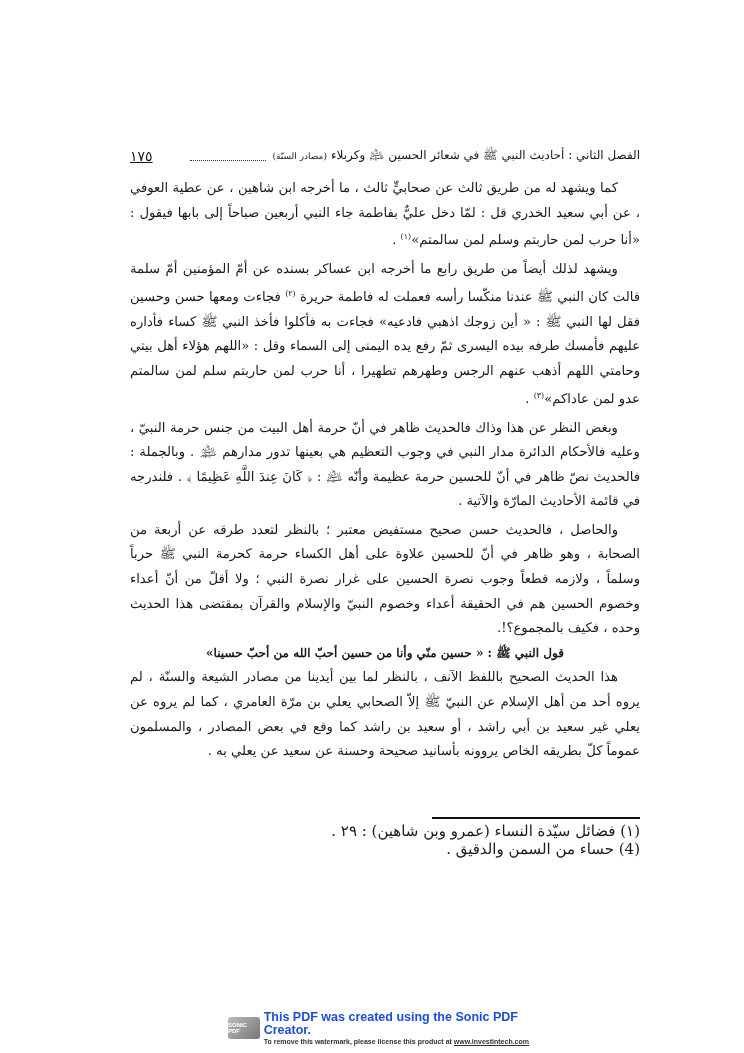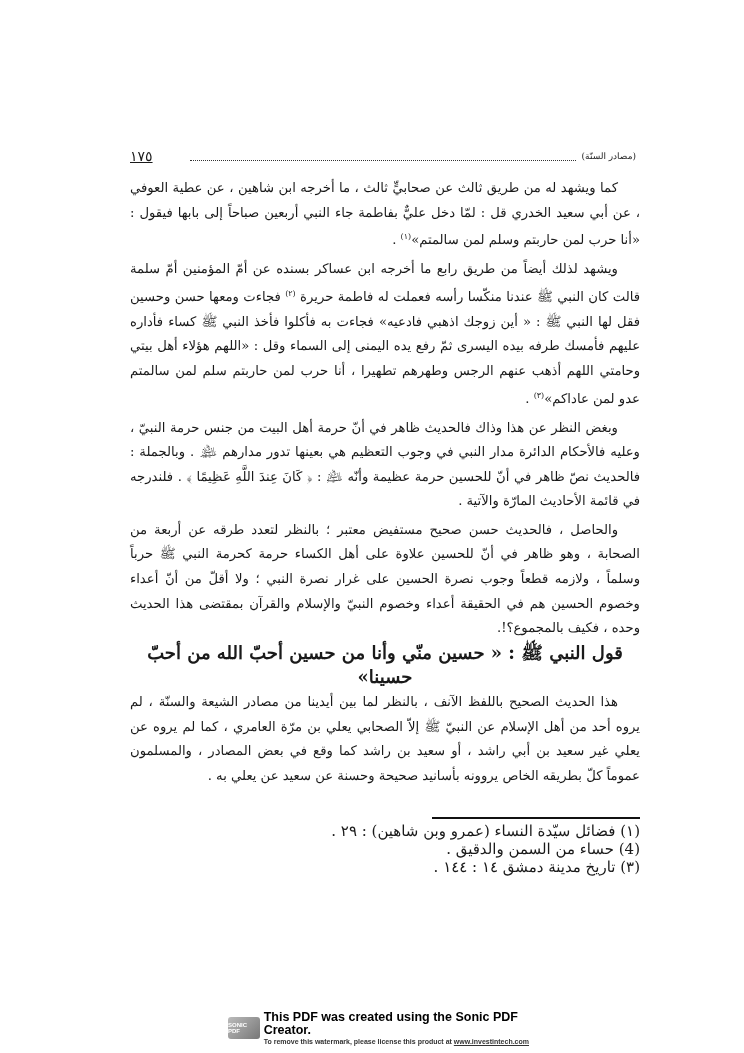--- a/index.html
+++ b/index.html
@@ -14,44 +14,45 @@
   .rh-dots { flex: 1; border-bottom: 1px dotted #333; margin: 0 6px 0 0; height: 8px; }
   .rh-pageno { width: 60px; text-align: left; font-size: 14px; letter-spacing: 1px; text-decoration: underline; }
 
   .body-text { position: absolute; left: 130px; top: 176px; width: 510px; direction: rtl;
                text-align: justify; font-size: 13.2px; line-height: 24.6px; }
   .body-text p { margin: 0; text-indent: 22px; }
   .body-text p.sep { margin-top: 4px; }
   .bold { font-weight: normal; }
   .sup { font-size: 8px; vertical-align: super; }
 
-  .section-heading { text-align: center; font-weight: bold; font-size: 18px; margin: 6px 0 6px 0;
+  .section-heading { text-align: center; font-weight: bold; font-size: 12px; margin: 6px 0 6px 0;
                      text-indent: 0 !important; }
 
   .footnote-rule { position: absolute; left: 432px; top: 817px; width: 208px; height: 2px; background: #111; }
   .footnotes { position: absolute; left: 300px; top: 822px; width: 340px; direction: rtl;
                font-size: 15px; line-height: 18px; }
   .footnotes div { margin: 0; }
 
   .watermark { position: absolute; left: 228px; top: 1013px; width: 320px; height: 30px;
                display: flex; align-items: center; font-family: "Liberation Sans", sans-serif; }
   .wm-logo { width: 34px; height: 22px; background: linear-gradient(135deg, #bbb, #777);
              border-radius: 3px; color: #fff; font-size: 6px; font-weight: bold;
              display: flex; align-items: center; justify-content: center; margin-right: 4px; }
   .wm-text { display: flex; flex-direction: column; }
-  .wm-line1 { font-size: 12.5px; font-weight: bold; color: #000000; line-height: 13px; }
+  .wm-line1 { font-size: 12.5px; font-weight: bold; color: #1d4ed8; line-height: 13px; }
   .wm-line2 { font-size: 7px; font-weight: bold; color: #333; line-height: 9px; }
   .wm-link { text-decoration: underline; color: #333; }
 </style>
 </head>
 <body>
 
 <div class="page">
 
   <div class="running-header">
+    <span class="rh-title">الفصل الثاني : أحاديث النبي ﷺ في شعائر الحسين ﵇ وكربلاء</span>
     <span class="rh-small" style="margin-right:4px;text-align:right;">(مصادر السنّة)</span>
     <span class="rh-dots"></span>
     <span class="rh-pageno">١٧٥</span>
   </div>
 
   <div class="body-text">
     <p>
       <span>كما ويشهد له من طريق ثالث عن صحابيٍّ ثالث ، ما أخرجه ابن شاهين ، عن عطية العوفي ، عن أبي سعيد الخدري قل : لمّا دخل عليٌّ بفاطمة جاء النبي أربعين صباحاً إلى بابها فيقول : </span><span class="bold">«أنا حرب لمن حاربتم وسلم لمن سالمتم»</span><span class="sup">(١)</span><span> .</span>
     </p>
     <p class="sep">
@@ -60,21 +61,20 @@
     <p class="sep">وبغض النظر عن هذا وذاك فالحديث ظاهر في أنّ حرمة أهل البيت من جنس حرمة النبيّ ، وعليه فالأحكام الدائرة مدار النبي في وجوب التعظيم هي بعينها تدور مدارهم ﵈ . وبالجملة : فالحديث نصّ ظاهر في أنّ للحسين حرمة عظيمة وأنّه ﵇ : ﴿ كَانَ عِندَ اللَّهِ عَظِيمًا ﴾ . فلندرجه في قائمة الأحاديث المارّة والآتية .</p>
     <p class="sep">والحاصل ، فالحديث حسن صحيح مستفيض معتبر ؛ بالنظر لتعدد طرقه عن أربعة من الصحابة ، وهو ظاهر في أنّ للحسين علاوة على أهل الكساء حرمة كحرمة النبي ﷺ حرباً وسلماً ، ولازمه قطعاً وجوب نصرة الحسين على غرار نصرة النبي ؛ ولا أقلّ من أنّ أعداء وخصوم الحسين هم في الحقيقة أعداء وخصوم النبيّ والإسلام والقرآن بمقتضى هذا الحديث وحده ، فكيف بالمجموع؟!.</p>
     <p class="section-heading">قول النبي ﷺ : « حسين منّي وأنا من حسين أحبّ الله من أحبّ حسينا»</p>
     <p>هذا الحديث الصحيح باللفظ الآنف ، بالنظر لما بين أيدينا من مصادر الشيعة والسنّة ، لم يروه أحد من أهل الإسلام عن النبيّ ﷺ إلاّ الصحابي يعلي بن مرّة العامري ، كما لم يروه عن يعلي غير سعيد بن أبي راشد ، أو سعيد بن راشد كما وقع في بعض المصادر ، والمسلمون عموماً كلّ بطريقه الخاص يروونه بأسانيد صحيحة وحسنة عن سعيد عن يعلي به .</p>
   </div>
 
   <div class="footnote-rule"></div>
   <div class="footnotes">
     <div>(١) فضائل سيّدة النساء (عمرو وبن شاهين) : ٢٩ .</div>
     <div>(4) حساء من السمن والدقيق .</div>
-    <div>(٣) تاريخ مدينة دمشق ١٤ : ١٤٤ .</div>
   </div>
 
   <div class="watermark">
     <div class="wm-logo">SONIC PDF</div>
     <div class="wm-text">
       <span class="wm-line1">This PDF was created using the Sonic PDF Creator.</span>
       <span class="wm-line2"><span>To remove this watermark, please license this product at </span><span class="wm-link">www.investintech.com</span></span>
     </div>
   </div>
 

